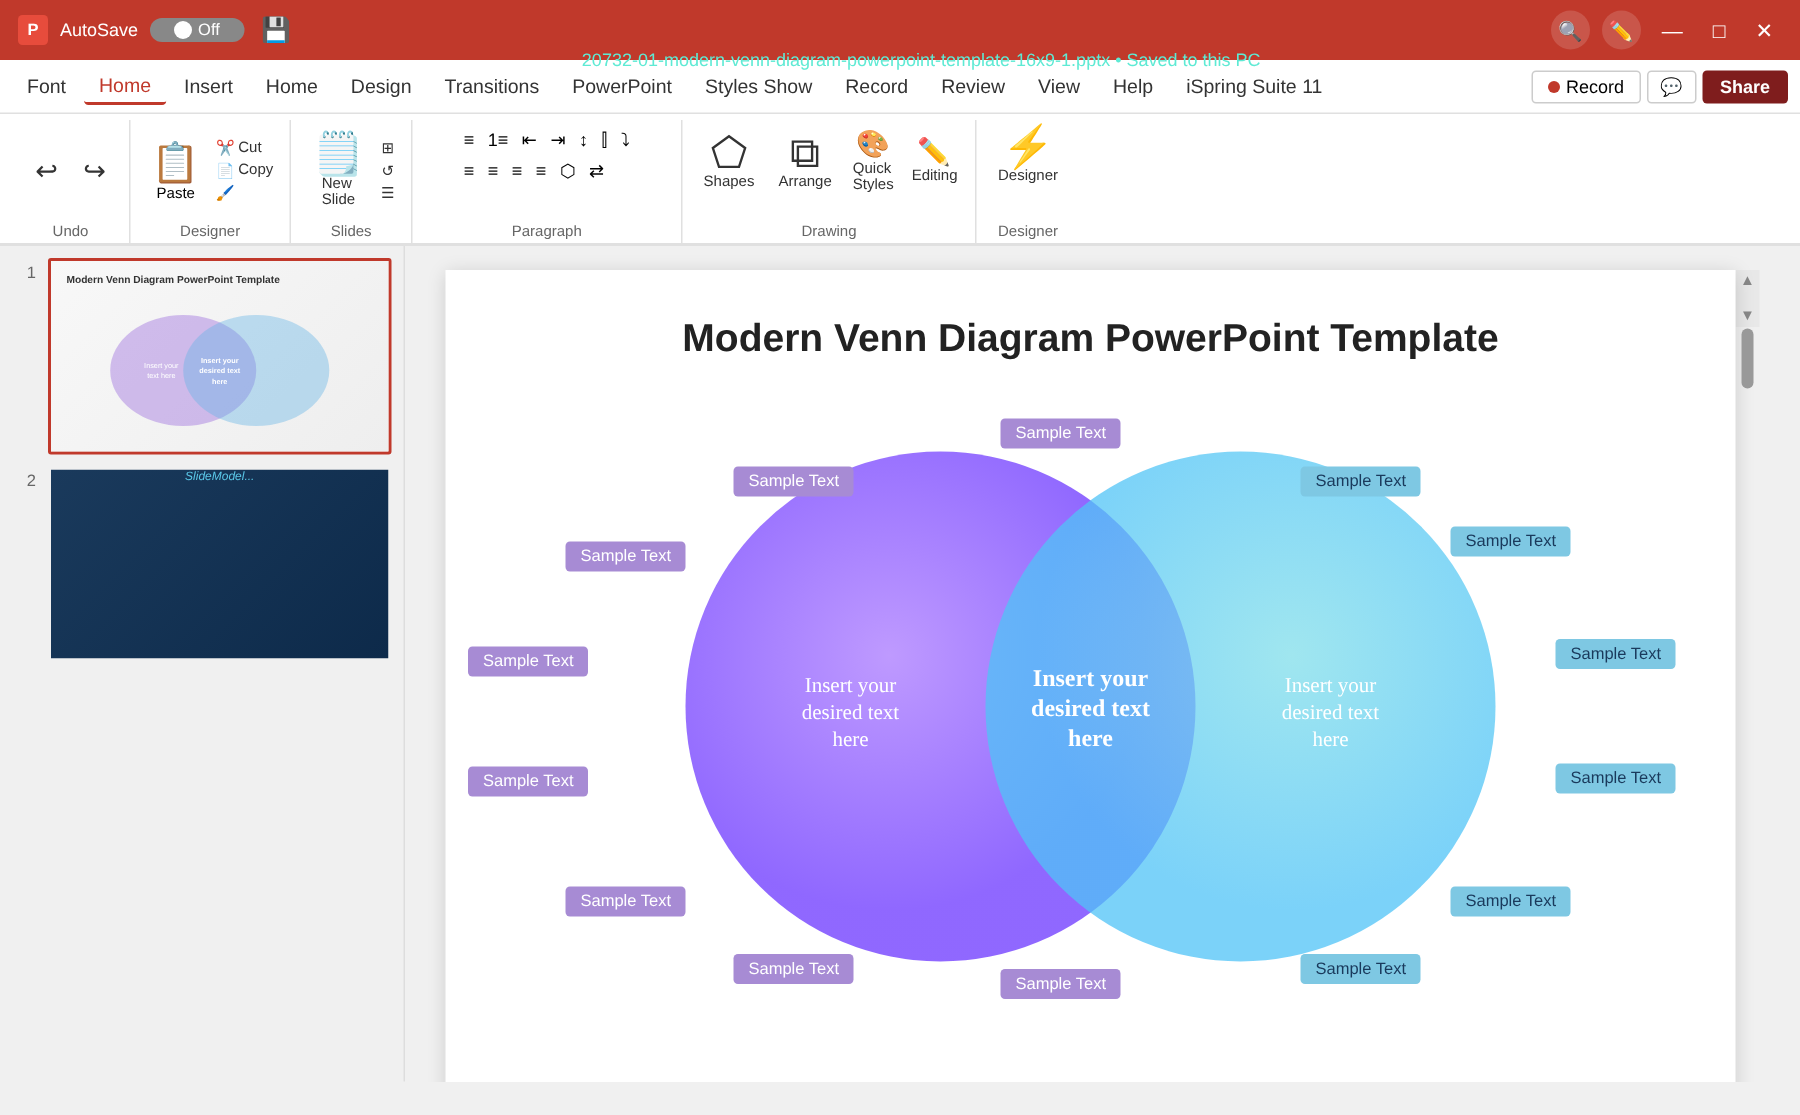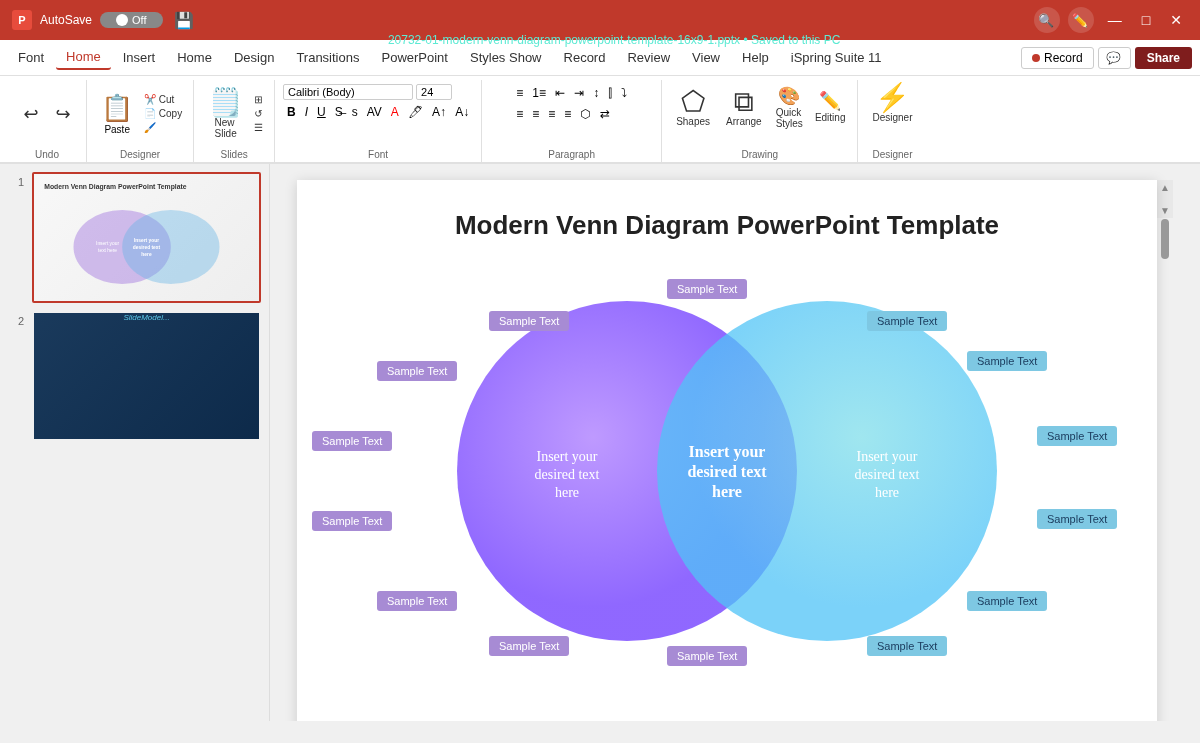--- a/index.html
+++ b/index.html
@@ -339,41 +339,20 @@
         </div>
         <div class="small-btns" style="justify-content:center;align-items:center;">
           <div class="small-btn">⊞</div>
           <div class="small-btn">↺</div>
           <div class="small-btn">☰</div>
         </div>
       </div>
       <div class="ribbon-group-label">Slides</div>
     </div>
 
-    <div class="ribbon-group" style="min-width:200px;">
-      <div style="display:flex; flex-direction:column; gap:3px; padding-top:4px;">
-        <div style="display:flex; gap:3px; align-items:center;">
-          <input class="font-box" type="text" value="Calibri (Body)" style="">
-          <input class="font-size-box" type="text" value="24" style="">
-        </div>
-        <div class="format-row">
-          <span class="fmt-btn bold">B</span>
-          <span class="fmt-btn italic">I</span>
-          <span class="fmt-btn underline">U</span>
-          <span class="fmt-btn">S̶</span>
-          <span class="fmt-btn">s</span>
-          <span class="fmt-btn">AV</span>
-          <span class="fmt-btn" style="color:#ff0000;">A</span>
-          <span class="fmt-btn">🖊</span>
-          <span class="fmt-btn">A↑</span>
-          <span class="fmt-btn">A↓</span>
-        </div>
-      </div>
-      <div class="ribbon-group-label">Font</div>
-    </div>
 
     <div class="ribbon-group" style="min-width:180px;">
       <div style="display:flex; flex-direction:column; gap:3px; padding-top:4px;">
         <div class="format-row">
           <span class="fmt-btn">≡</span>
           <span class="fmt-btn">1≡</span>
           <span class="fmt-btn">⇤</span>
           <span class="fmt-btn">⇥</span>
           <span class="fmt-btn">↕</span>
           <span class="fmt-btn">⫿</span>

